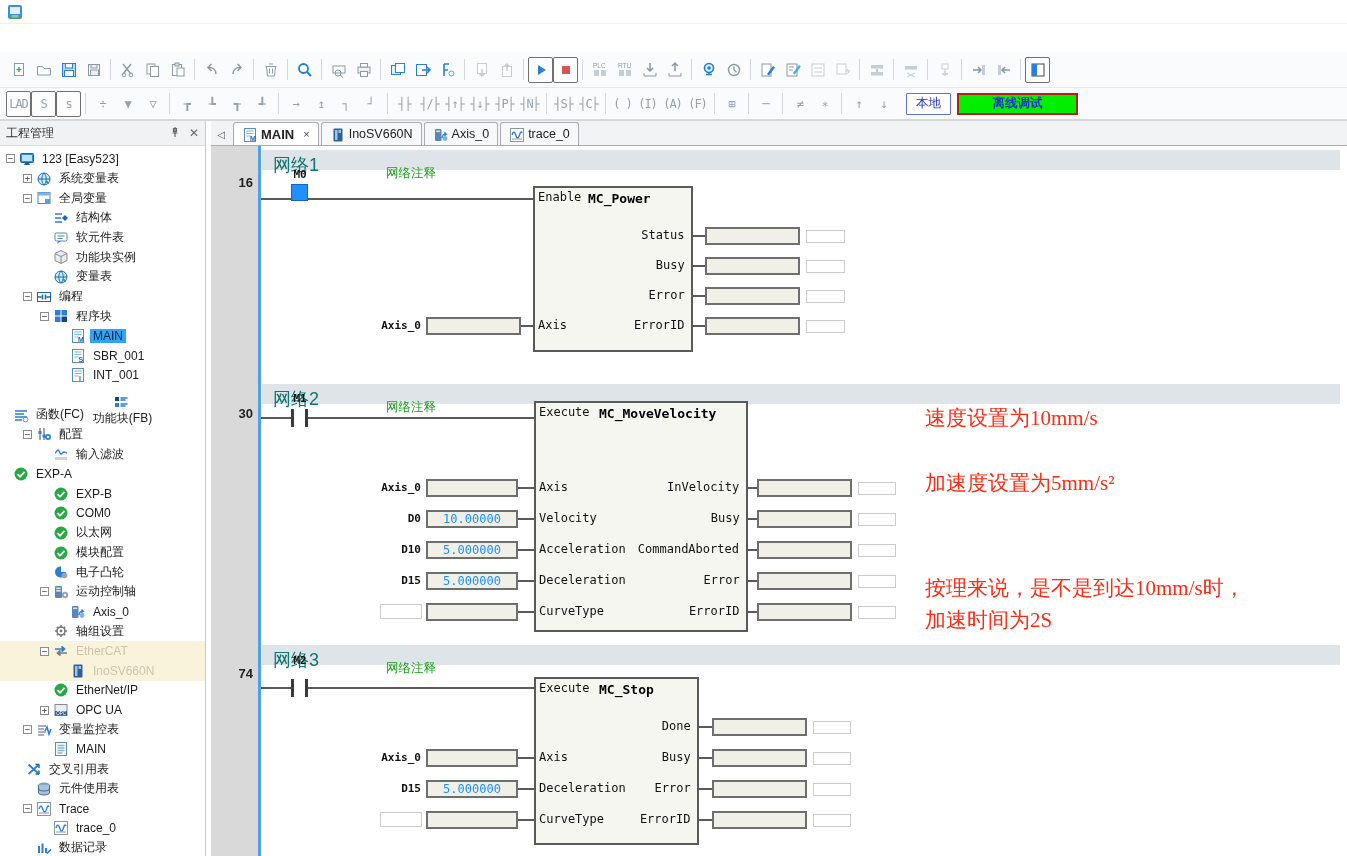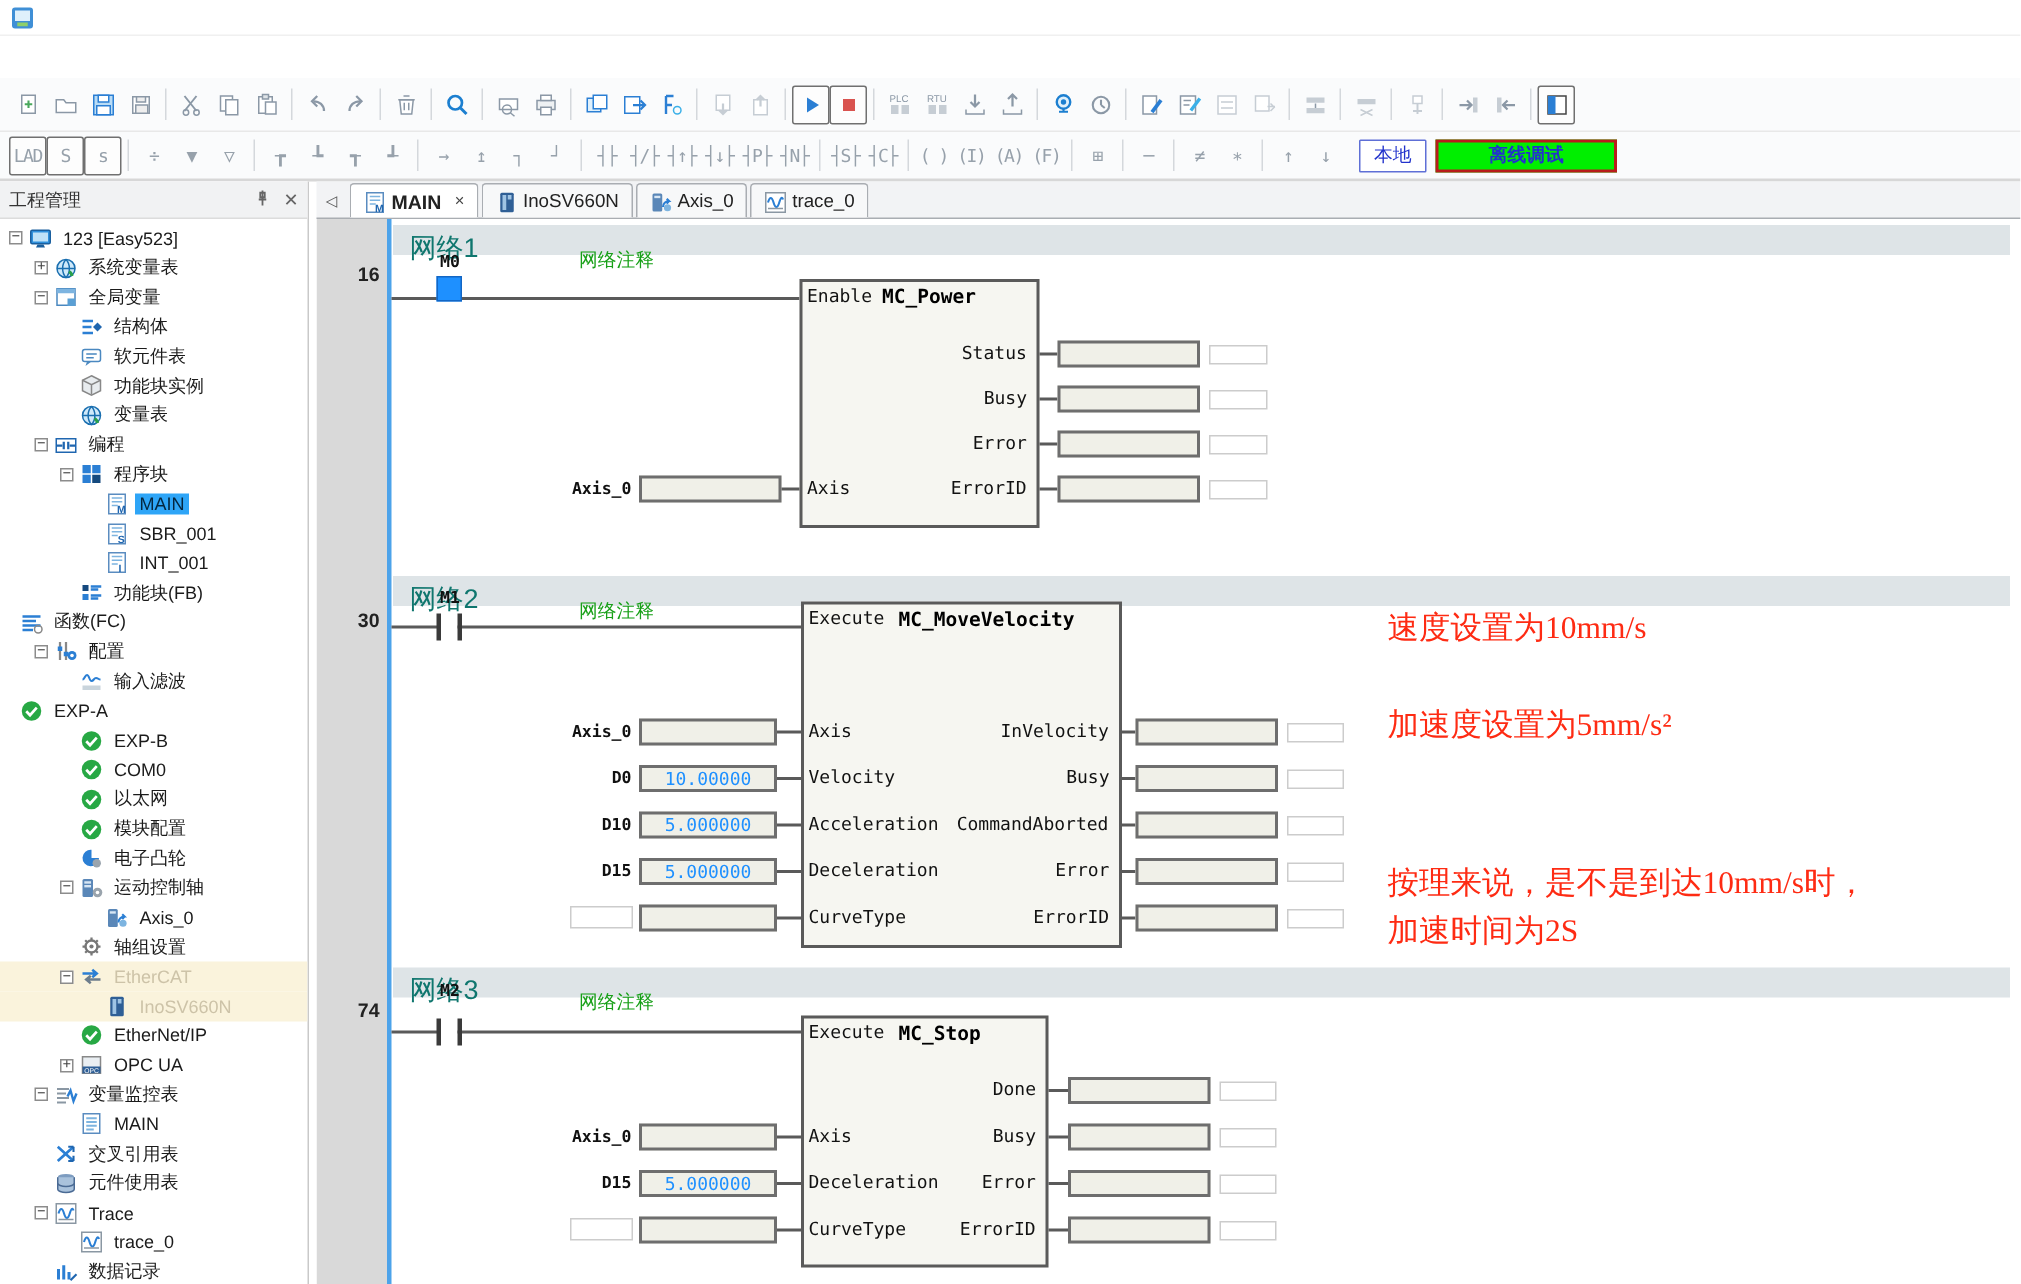--- a/index.html
+++ b/index.html
@@ -574,21 +574,21 @@
         </div>
         <div class="trow" style="padding-left: 57px;">
           <span class="exp none"></span>
           <span class="ticon"><svg width="16" height="16" viewBox="0 0 16 16" fill="none">
               <rect x="2.5" y="1.5" width="11" height="13" stroke="#5a8cc0" fill="#fff"></rect>
               <path d="M4.5 4h7M4.5 6.5h7M4.5 9h4" stroke="#7db4e0"></path>
               <text x="9" y="14" font-size="7" fill="#1f66b0" font-weight="bold" font-family="sans-serif">I</text>
             </svg></span>
           <span class="tlabel">INT_001</span>
         </div>
-        <div class="trow" style="padding-left: 40px;">
+        <div class="trow" style="padding-left: 40px; flex-direction: column;">
           <span class="exp none"></span>
           <span class="ticon"><svg width="16" height="16" viewBox="0 0 16 16" fill="none">
               <rect x="2" y="3" width="4" height="4" fill="#15497e"></rect>
               <path d="M7.5 4h7M7.5 6h5" stroke="#2b7fd4" stroke-width="1.6"></path>
               <rect x="2" y="9" width="4" height="4" fill="#2b7fd4"></rect>
               <path d="M7.5 10h7M7.5 12h5" stroke="#2b7fd4" stroke-width="1.6"></path>
             </svg></span>
           <span class="tlabel">功能块(FB)</span>
         </div>
         <div class="trow" style="">
@@ -739,21 +739,21 @@
           <span class="tlabel">变量监控表</span>
         </div>
         <div class="trow" style="padding-left: 40px;">
           <span class="exp none"></span>
           <span class="ticon"><svg width="16" height="16" viewBox="0 0 16 16" fill="none">
               <rect x="2.5" y="1.5" width="11" height="13" stroke="#5a8cc0" fill="#fff"></rect>
               <path d="M4.5 4.5h7M4.5 7h7M4.5 9.5h7M4.5 12h5" stroke="#7db4e0" stroke-width="1.3"></path>
             </svg></span>
           <span class="tlabel">MAIN</span>
         </div>
-        <div class="trow" style="padding-left: 23px; text-align: center;">
+        <div class="trow" style="padding-left: 13px; text-align: center;">
           <span class="exp none"></span>
           <span class="ticon"><svg width="16" height="16" viewBox="0 0 16 16" fill="none">
               <path d="M2.5 3.5L13 13M13 3.5L2.5 13" stroke="#2b7fd4" stroke-width="1.8"></path>
               <path d="M13 3.5h-3.5M13 3.5V7M13 13h-3.5M13 13V9.5" stroke="#1f66b0" stroke-width="1.4"></path>
             </svg></span>
           <span class="tlabel">交叉引用表</span>
         </div>
         <div class="trow" style="padding-left: 23px;">
           <span class="exp none"></span>
           <span class="ticon"><svg width="16" height="16" viewBox="0 0 16 16" fill="none">

